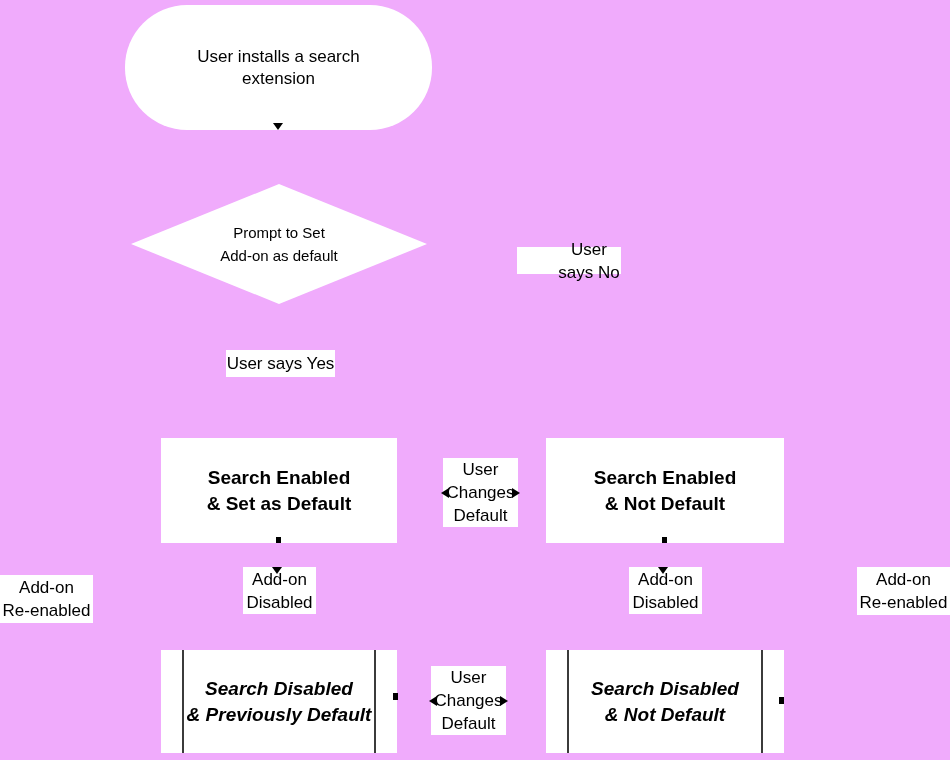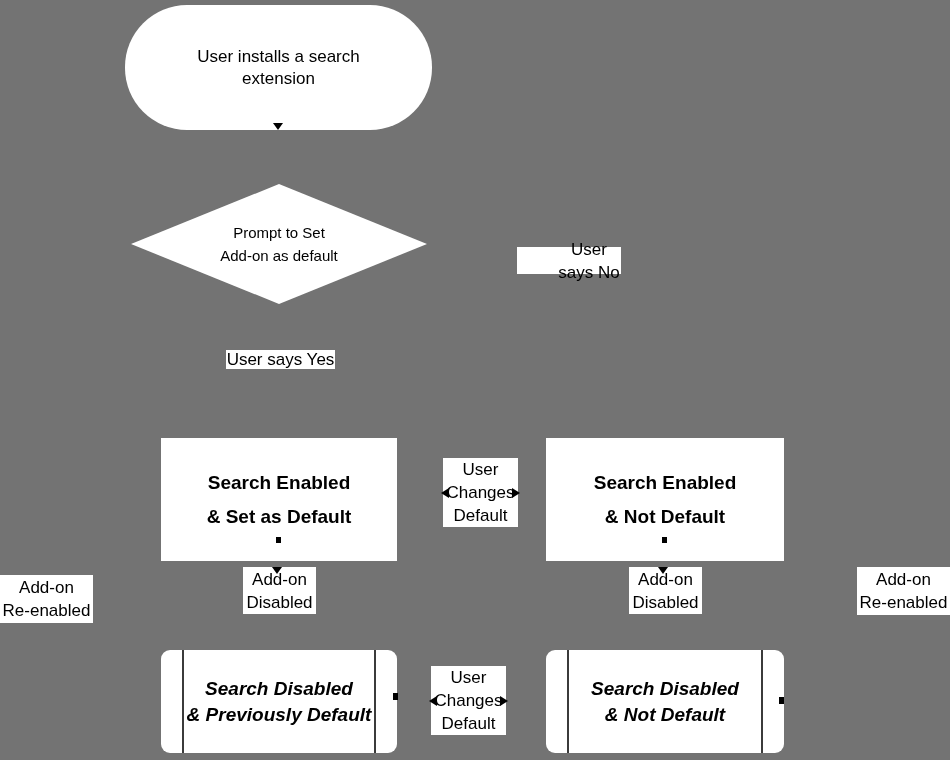--- a/index.html
+++ b/index.html
@@ -4,21 +4,21 @@
 <style>
   html, body {
     margin: 0;
     padding: 0;
     background: #000000;
   }
   #stage {
     position: relative;
     width: 950px;
     height: 760px;
-    background: #737373;
+    background: #f0abfc;
     overflow: hidden;
     font-family: "Liberation Sans", sans-serif;
     color: #000000;
   }
   .node, .edge-label {
     position: absolute;
     background: #ffffff;
     display: flex;
     align-items: center;
     justify-content: center;
@@ -31,42 +31,42 @@
     left: 125px; top: 5px; width: 307px; height: 125px;
     border-radius: 62px;
     font-size: 17px; line-height: 22px;
   }
   .diamond {
     left: 131px; top: 184px; width: 296px; height: 120px;
     clip-path: polygon(50% 0%, 100% 50%, 50% 100%, 0% 50%);
     font-size: 15px; line-height: 23px;
   }
   .process {
-    top: 438px; width: 236px; height: 123px;
-    font-size: 19px; line-height: 34px; font-weight: bold;
+    top: 438px; width: 236px; height: 105px;
+    font-size: 19px; line-height: 26px; font-weight: bold;
   }
   .process.left  { left: 161px; }
   .process.right { left: 546px; width: 238px; }
   .subroutine {
     top: 650px; width: 236px; height: 103px;
-    font-size: 19px; line-height: 26px; font-weight: bold; font-style: italic; border-radius: 9px;
+    font-size: 19px; line-height: 26px; font-weight: bold; font-style: italic;
   }
   .subroutine.left  { left: 161px; }
   .subroutine.right { left: 546px; width: 238px; }
   .subroutine .vline {
     position: absolute;
     top: 0; bottom: 0; width: 2px;
     background: #3b3b3b;
   }
   .subroutine .vline.l { left: 21px; }
   .subroutine .vline.r { right: 21px; }
   
   .edge-label { font-size: 17px; line-height: 23px; }
   .lbl-user-says-no   { left: 517px; top: 247px; width: 104px; height: 27px; padding-left: 40px; }
-  .lbl-user-says-yes  { left: 226px; top: 350px; width: 109px; height: 19px; }
+  .lbl-user-says-yes  { left: 226px; top: 350px; width: 109px; height: 27px; }
   .lbl-ucd-top        { left: 443px; top: 458px; width: 75px;  height: 69px; }
   .lbl-ucd-bottom     { left: 431px; top: 666px; width: 75px;  height: 69px; }
   .lbl-reenabled-left { left: 0px;   top: 575px; width: 93px;  height: 48px; }
   .lbl-disabled-left  { left: 243px; top: 567px; width: 73px;  height: 47px; }
   .lbl-disabled-right { left: 629px; top: 567px; width: 73px;  height: 47px; }
   .lbl-reenabled-right{ left: 857px; top: 567px; width: 93px;  height: 48px; }
   
   .tip { position: absolute; width: 0; height: 0; }
   .tip.down {
     border-left: 5px solid transparent;

